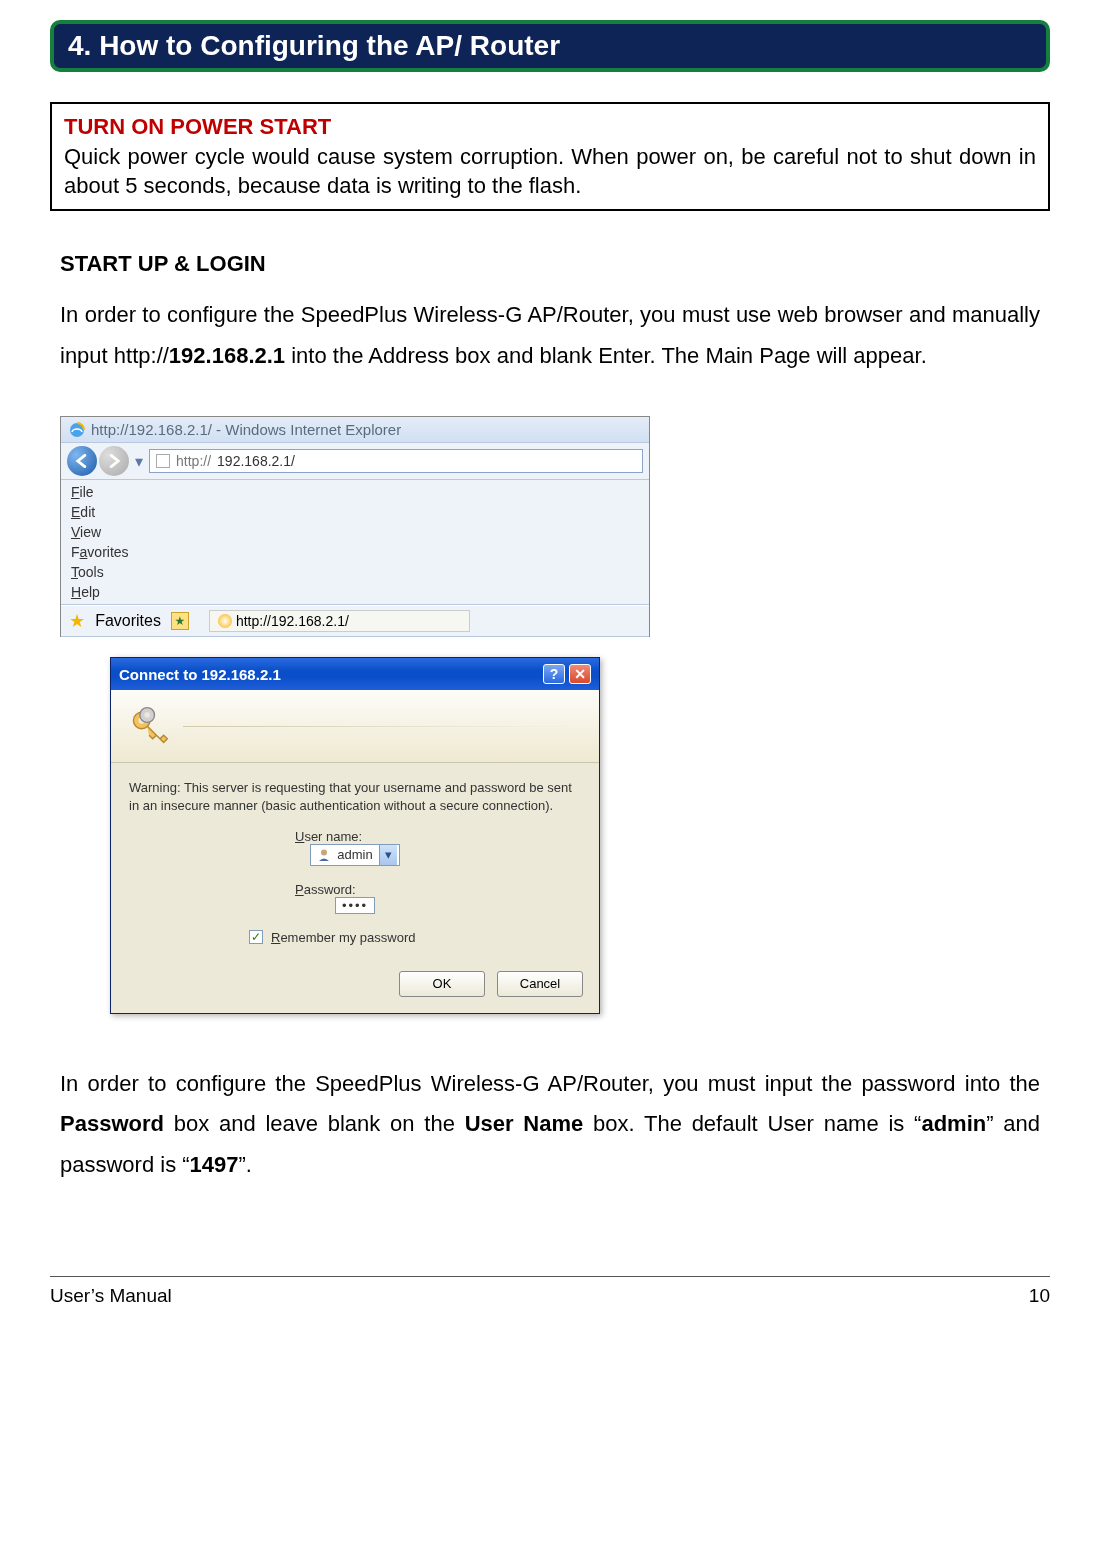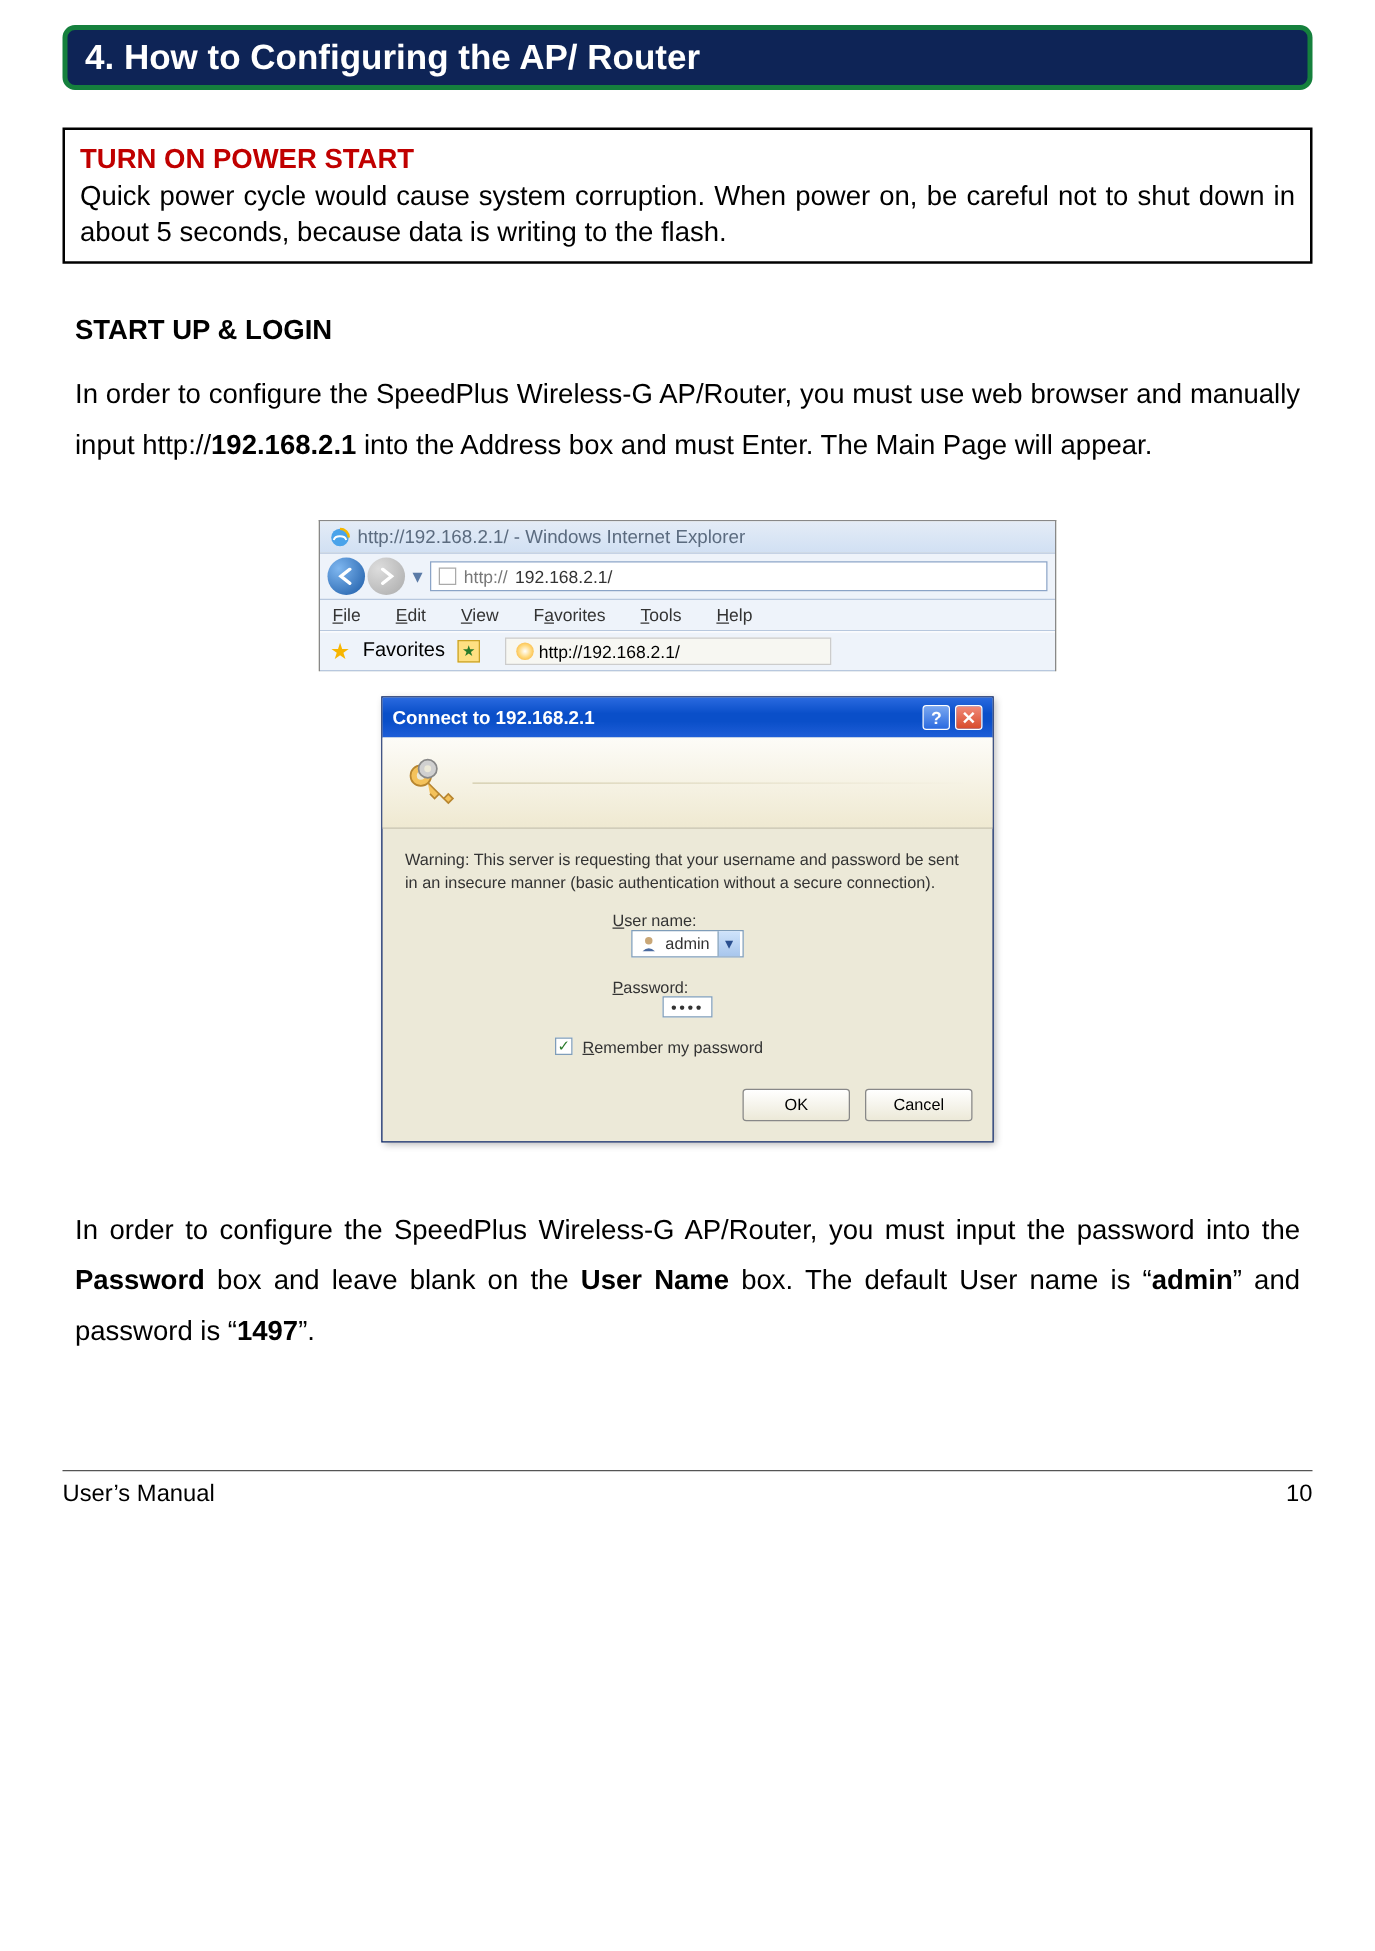--- a/index.html
+++ b/index.html
@@ -4,33 +4,33 @@
 <style>
   * { box-sizing: border-box; margin: 0; padding: 0; }
   body { font-family: Arial, sans-serif; background: #fff; width: 1100px; margin: 0 auto; padding: 20px 50px 10px 50px; color: #000; }
   .section-banner { background: #0e2456; color: #fff; font-size: 28px; font-weight: bold; padding: 6px 14px; border-radius: 10px; border: 4px solid #15803d; }
   .warning-box { border: 2px solid #000; margin-top: 30px; padding: 8px 12px; font-size: 22px; line-height: 1.35; text-align: justify; }
   .warning-box .wb-title { color: #c00000; font-weight: bold; }
   .content { padding: 0 10px; }
   .sub-head { font-weight: bold; font-size: 22px; margin-top: 40px; margin-bottom: 18px; }
   .para { font-size: 22px; line-height: 1.85; text-align: justify; }
   .bold { font-weight: bold; }
-  .screenshot-wrap { display: flex; justify-content: center; margin: 40px 0 30px 0; }
+  .screenshot-wrap { display: flex; margin: 40px 0 30px 0; }
   .screenshot { width: 590px; }
   .toolbar-area { border: 1px solid #888; border-bottom: none; background: #ece9d8; }
   .titlebar { background: linear-gradient(#e4ecf7, #d1e0f3); padding: 4px 8px; font-size: 15px; color: #5b6b7f; display:flex; align-items:center; gap:6px;}
   .titlebar .ie-icon { width:16px;height:16px; }
   .nav-row { display: flex; align-items: center; background: #eef3fa; padding: 3px 6px; gap: 6px; border-top:1px solid #b8c8de; border-bottom:1px solid #b8c8de;}
   .back-btn { display:flex; align-items:center; gap:2px;}
   .circle { width: 30px; height: 30px; border-radius: 50%; display:flex; align-items:center; justify-content:center; color:#fff; font-size:18px;}
   .circle.blue { background: radial-gradient(circle at 30% 30%, #7fb7f0, #1b5aa6);}  
   .circle.gray { background: radial-gradient(circle at 30% 30%, #ddd, #aaa);}  
   .addr-bar { flex:1; background:#fff; border:1px solid #8ba4c7; height:24px; display:flex; align-items:center; padding:0 6px; font-size:14px; color:#777; gap:6px;}
   .page-icon { width:14px;height:14px; background:#fff; border:1px solid #aaa; position:relative; }
-  .menu-row { display: flex; gap: 28px; padding: 4px 10px; font-size: 14px; color: #333; background:#eef3fa; border-bottom:1px solid #b8c8de;}
+  .menu-row { display: flex; gap: 4px; padding: 4px 10px; font-size: 14px; color: #333; background:#eef3fa; border-bottom:1px solid #b8c8de;flex-direction:column;}
   .menu-row span u { text-decoration: underline; }
   .fav-row { display:flex; align-items:center; gap:10px; padding:4px 8px; background:#eef3fa; border-top:1px solid #fff; border-bottom:1px solid #b8c8de;}
   .star { color:#f7b500; font-size:18px; }
   .fav-pill { margin-left:10px; display:flex; align-items:center; gap:4px; background:#f7f7f2; border:1px solid #ccc; padding:2px 120px 2px 8px; font-size:14px; }
   .sun { width:14px;height:14px;border-radius:50%;background:radial-gradient(circle,#fff,#ffd87a,#f5a623);}  
   .fav-add { width:18px;height:18px; background:#ffe082; border:1px solid #c9a227; display:flex; align-items:center; justify-content:center; font-size:12px; color:#2a7a2a; }
 
   .dialog { margin: 20px 0 0 50px; width: 490px; border: 1px solid #0a246a; background: #ece9d8; font-family: Tahoma, sans-serif; font-size: 13px; box-shadow: 2px 2px 6px rgba(0,0,0,0.3);}
   .dlg-title { background: linear-gradient(#2a6ae0, #0a4fc9 40%, #0a4fc9 60%, #1f5ed8); color: #fff; padding: 6px 8px; display:flex; align-items:center; justify-content:space-between; font-weight:bold; font-size:15px;}
   .dlg-title-btns { display:flex; gap:4px; }
@@ -62,21 +62,21 @@
 <div class="section-banner">4. How to Configuring the AP/ Router</div>
 
 <div class="warning-box">
   <div class="wb-title">TURN ON POWER START</div>
   <div>Quick power cycle would cause system corruption. When power on, be careful not to shut down in about 5 seconds, because data is writing to the flash.</div>
 </div>
 
 <div class="content">
   <div class="sub-head">START UP &amp; LOGIN</div>
   <p class="para">
-    <span>In order to configure the SpeedPlus Wireless-G AP/Router, you must use web browser and manually input http://</span><span class="bold">192.168.2.1</span><span> into the Address box and must Enter. The Main Page will appear.</span>
+    <span>In order to configure the SpeedPlus Wireless-G AP/Router, you must use web browser and manually input http://</span><span class="bold">192.168.2.1</span><span> into the Address box and blank Enter. The Main Page will appear.</span>
   </p>
 
   <div class="screenshot-wrap">
     <div class="screenshot">
       <div class="toolbar-area">
         <div class="titlebar">
           <svg class="ie-icon" viewBox="0 0 16 16">
               <circle cx="8" cy="8" r="7" fill="#4aa3ea"></circle>
               <path d="M3 10 C4 6,12 6,13 10" stroke="#fff" stroke-width="1.5" fill="none"></path>
               <path d="M8 1 A7 7 0 0 1 15 8" stroke="#f5b700" stroke-width="2" fill="none"></path>

